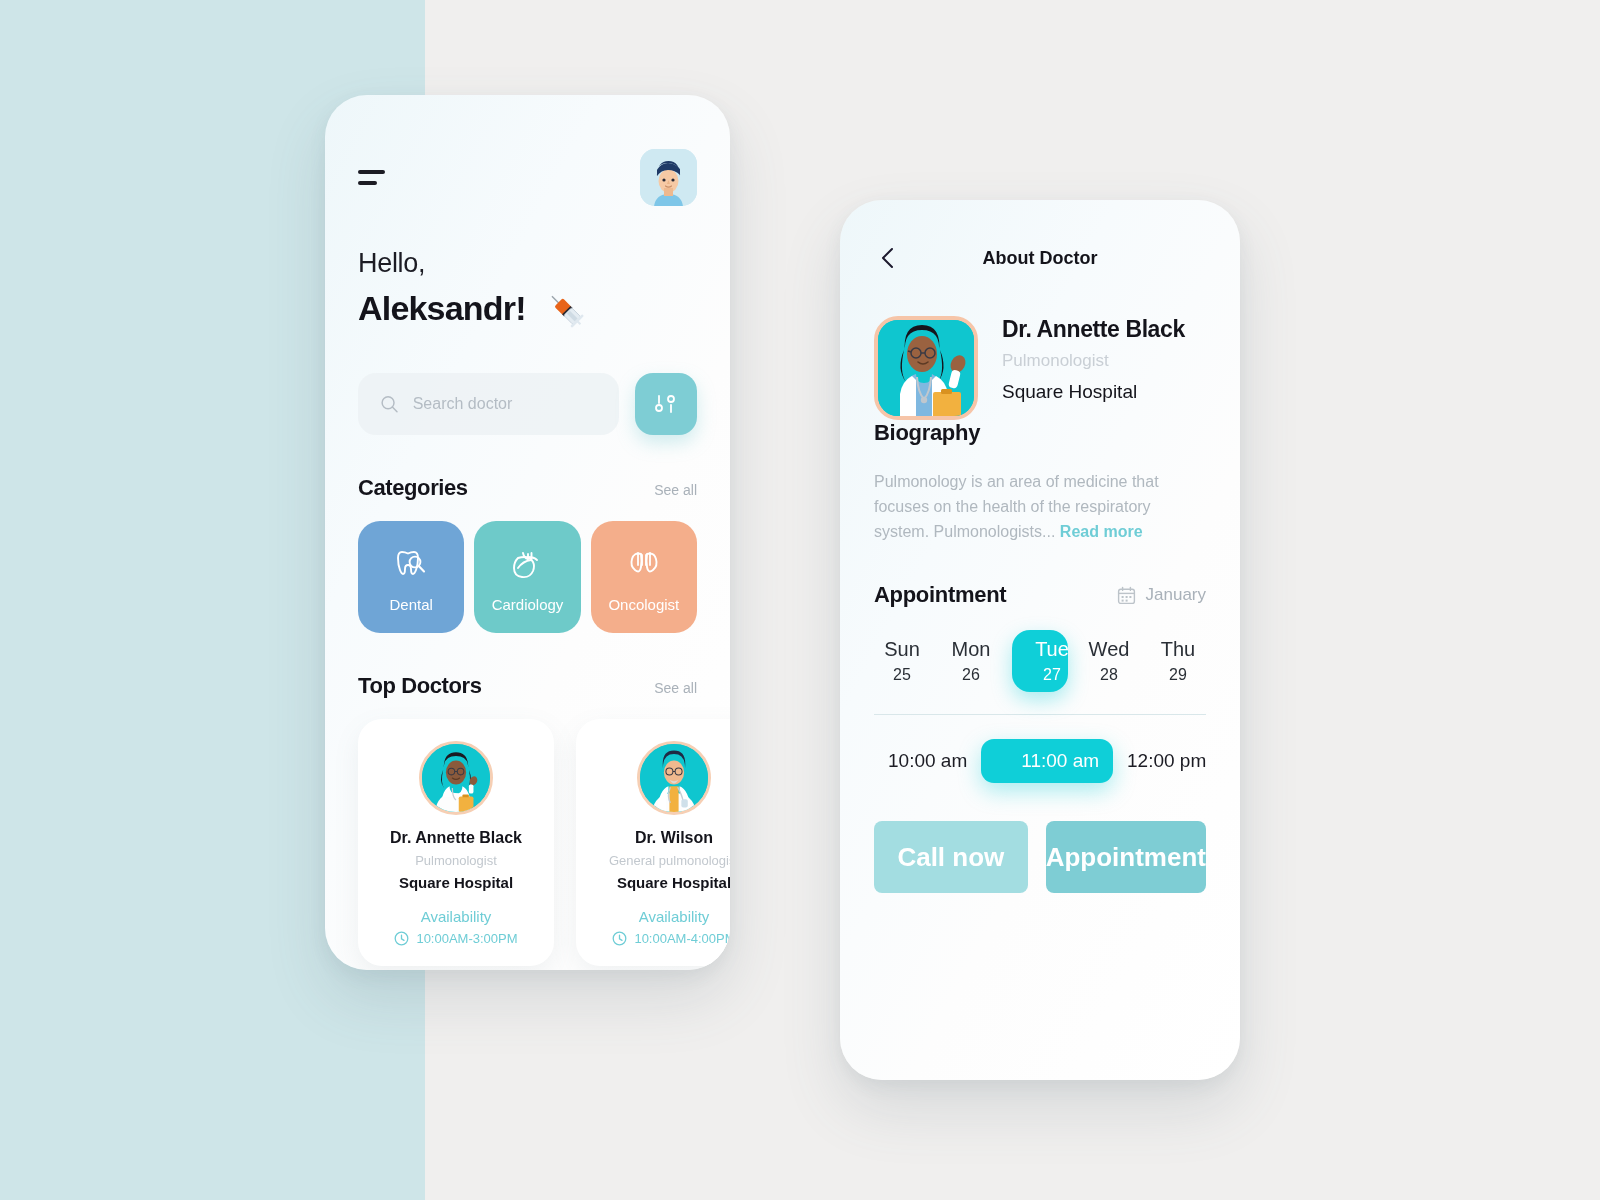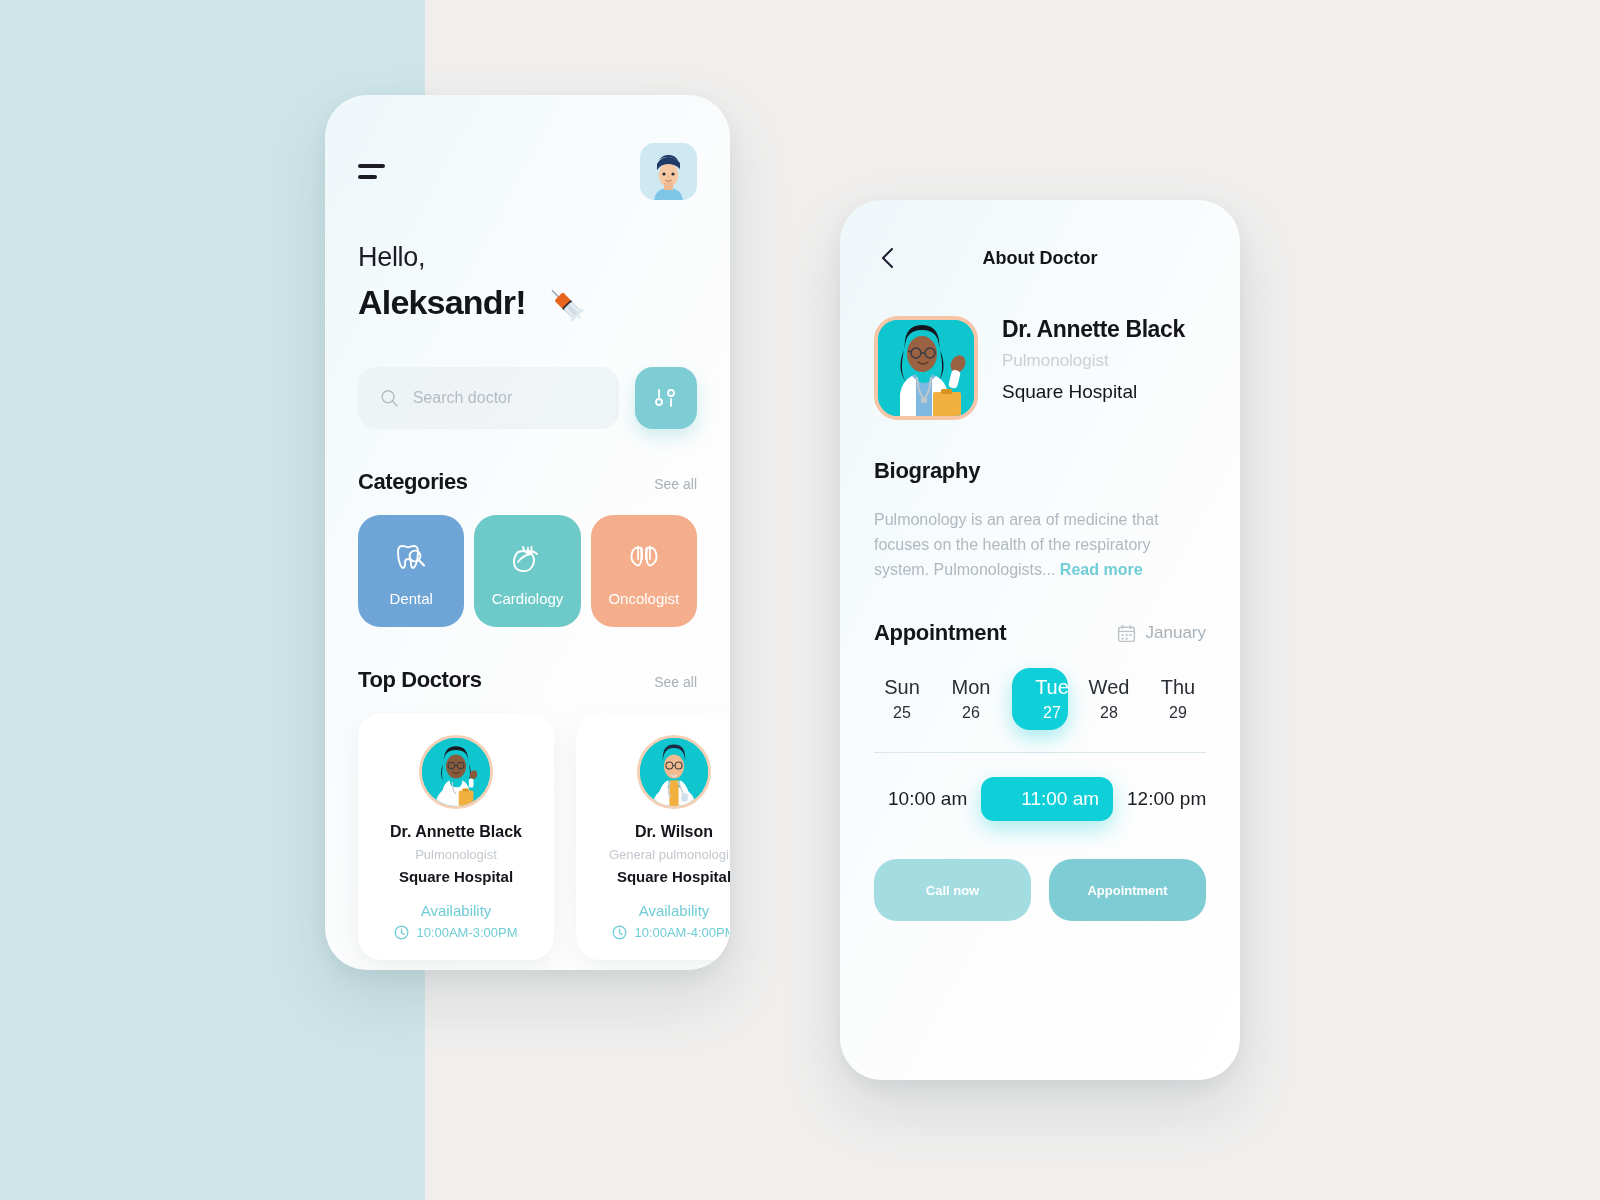--- a/index.html
+++ b/index.html
@@ -35,21 +35,21 @@
   #phone-home {
     left: 325px; top: 95px;
     width: 405px; height: 875px;
   }
   #phone-detail {
     left: 840px; top: 200px;
     width: 400px; height: 880px;
   }
 
   
-  .home-pad { padding: 0 33px; }
+  .home-pad { padding: 6px 33px; }
 
   #home-topbar {
     display: flex; align-items: center; justify-content: space-between;
     padding-top: 48px;
   }
   #menu-icon { width: 34px; height: 22px; cursor: pointer;
                display: flex; flex-direction: column; justify-content: center; gap: 7px; }
   #menu-icon i { display: block; height: 4px; border-radius: 3px; background: #1c1c24; }
   #menu-icon i:nth-child(1) { width: 27px; }
   #menu-icon i:nth-child(2) { width: 19px; }
@@ -143,21 +143,21 @@
 
   #stats-row { display: flex; gap: 14px; margin-top: 42px; }
   .stat-card {
     flex: 1; height: 76px; border-radius: 18px;
     display: flex; flex-direction: column; align-items: center; justify-content: center;
     gap: 2px; color: #fff; cursor: pointer;
   }
   .stat-value { font-size: 22px; font-weight: bold; }
   .stat-label { font-size: 15px; }
 
-  #bio-title { font-size: 22px; font-weight: bold; color: #14141b; margin-top: 38px; letter-spacing: -0.3px; }
+  #bio-title { font-size: 22px; font-weight: bold; color: #14141b; letter-spacing: -0.3px; }
   #bio-text { font-size: 16px; line-height: 1.55; color: #b0b8bf; margin-top: 24px; }
   #bio-readmore { color: #6fcdd6; font-weight: bold; cursor: pointer; }
 
   #appointment-head {
     display: flex; align-items: center; justify-content: space-between; margin-top: 38px;
   }
   #appointment-title { font-size: 22px; font-weight: bold; color: #14141b; letter-spacing: -0.3px; }
   #month-picker { display: flex; align-items: center; gap: 10px; font-size: 17px; color: #a9b1b9; cursor: pointer; }
 
   #days-row { display: flex; justify-content: space-between; margin-top: 22px; }
@@ -175,22 +175,22 @@
 
   #times-row { display: flex; align-items: center; justify-content: space-between; margin-top: 24px; }
   .time-slot {
     font-size: 19px; color: #1c1c24; padding: 11px 14px;
     border-radius: 13px; cursor: pointer; white-space: nowrap;
   }
   .time-slot.selected { background: #0fcfd8; color: #fff; box-shadow: 0 8px 22px rgba(15,207,216,0.35); padding-left: 40px; }
 
   #actions-row { display: flex; gap: 18px; margin-top: 38px; }
   .action-button {
-    flex: 1; height: 62px; border: none; border-radius: 23px; cursor: pointer;
-    font-family: "Liberation Sans", sans-serif; font-size: 13px; font-weight: bold; color: #fff;
+    flex: 1; height: 72px; border: none; border-radius: 8px; cursor: pointer;
+    font-family: "Liberation Sans", sans-serif; font-size: 26px; font-weight: bold; color: #fff;
   }
   #call-now-button    { background: #a3dde1; }
   #appointment-button { background: #7ecdd4; }
 </style>
 </head>
 <body>
 
 <div id="backdrop-left"></div>
 <div id="backdrop-right"></div>
 

